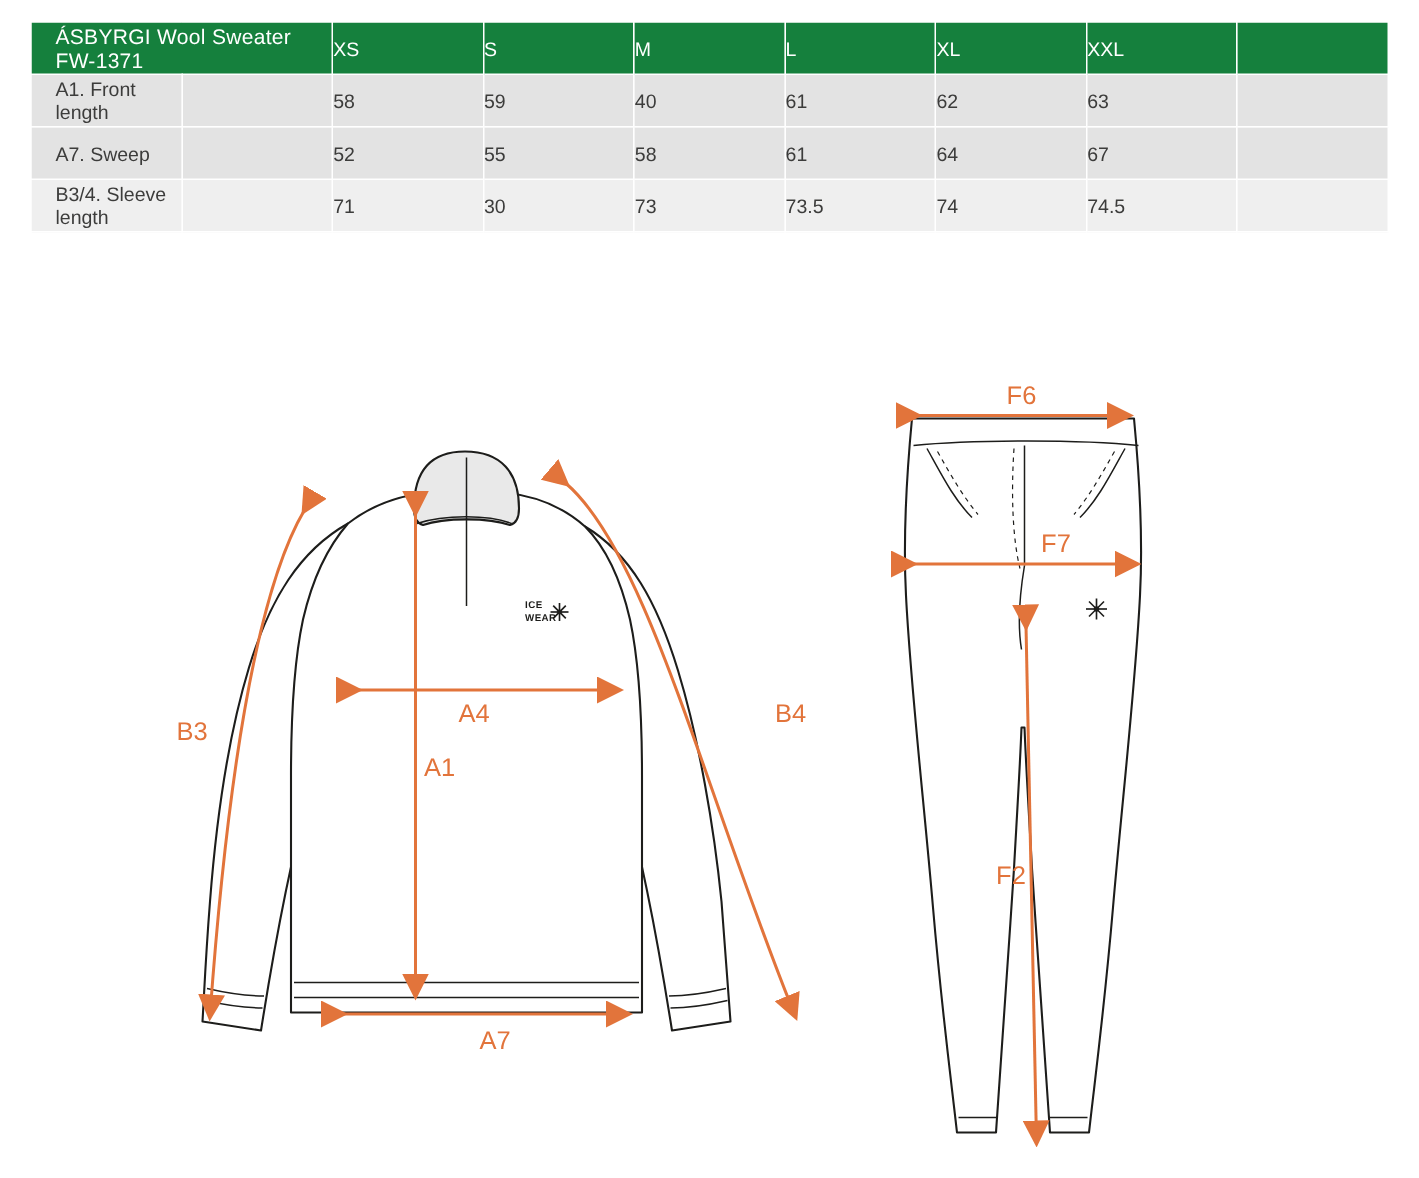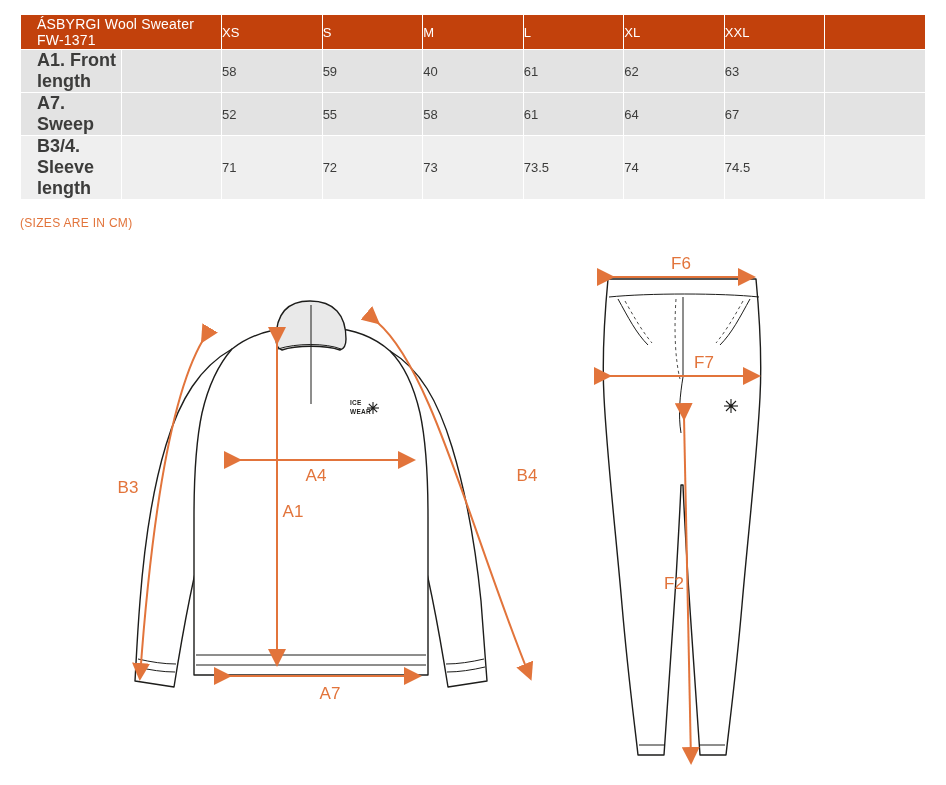--- a/index.html
+++ b/index.html
@@ -30,38 +30,37 @@
   }
   table.size-table td, table.size-table th {
     border: 1px solid #ffffff;
     height: 34px;
     font-size: 13px;
     font-weight: normal;
     text-align: left;
     padding: 0;
   }
   thead th {
-    background: #c2410c;
+    background: #15803d;
     color: #ffffff;
     font-weight: bold;
     font-size: 13.5px;
   }
   thead th.title-cell {
     text-align: left;
     padding-left: 16px;
     font-size: 14px;
     letter-spacing: .2px;
   }
   tbody tr.odd td { background: #e3e3e3; }
   tbody tr.even td { background: #efefef; }
   tbody td.label-cell {
     text-align: left;
     padding-left: 16px;
-    font-size: 18px;
-    font-weight: bold;
+    font-size: 13px;
   }
   .note {
     color: #e2743b;
     font-size: 12px;
     margin: 16px 0 0 20px;
     letter-spacing: .3px;
   }
 
   
   .figures {
@@ -151,31 +150,30 @@
         <td>58</td>
         <td>61</td>
         <td>64</td>
         <td>67</td>
         <td></td>
       </tr>
       <tr class="even">
         <td class="label-cell">B3/4. Sleeve length</td>
         <td></td>
         <td>71</td>
-        <td>72</td>
+        <td>30</td>
         <td>73</td>
         <td>73.5</td>
         <td>74</td>
         <td>74.5</td>
         <td></td>
       </tr>
     </tbody>
   </table>
 
-  <div class="note">(SIZES ARE IN CM)</div>
 
   <div class="figures">
     <svg width="946" height="550" viewBox="0 0 946 550">
       <defs>
         <marker id="ah" markerWidth="9" markerHeight="9" refX="7" refY="4.5" orient="auto">
           <path d="M0,0 L9,4.5 L0,9 z" fill="#e2743b"></path>
         </marker>
         <marker id="ahs" markerWidth="8" markerHeight="8" refX="6.5" refY="4" orient="auto">
           <path d="M0,0 L8,4 L0,8 z" fill="#e2743b"></path>
         </marker>

